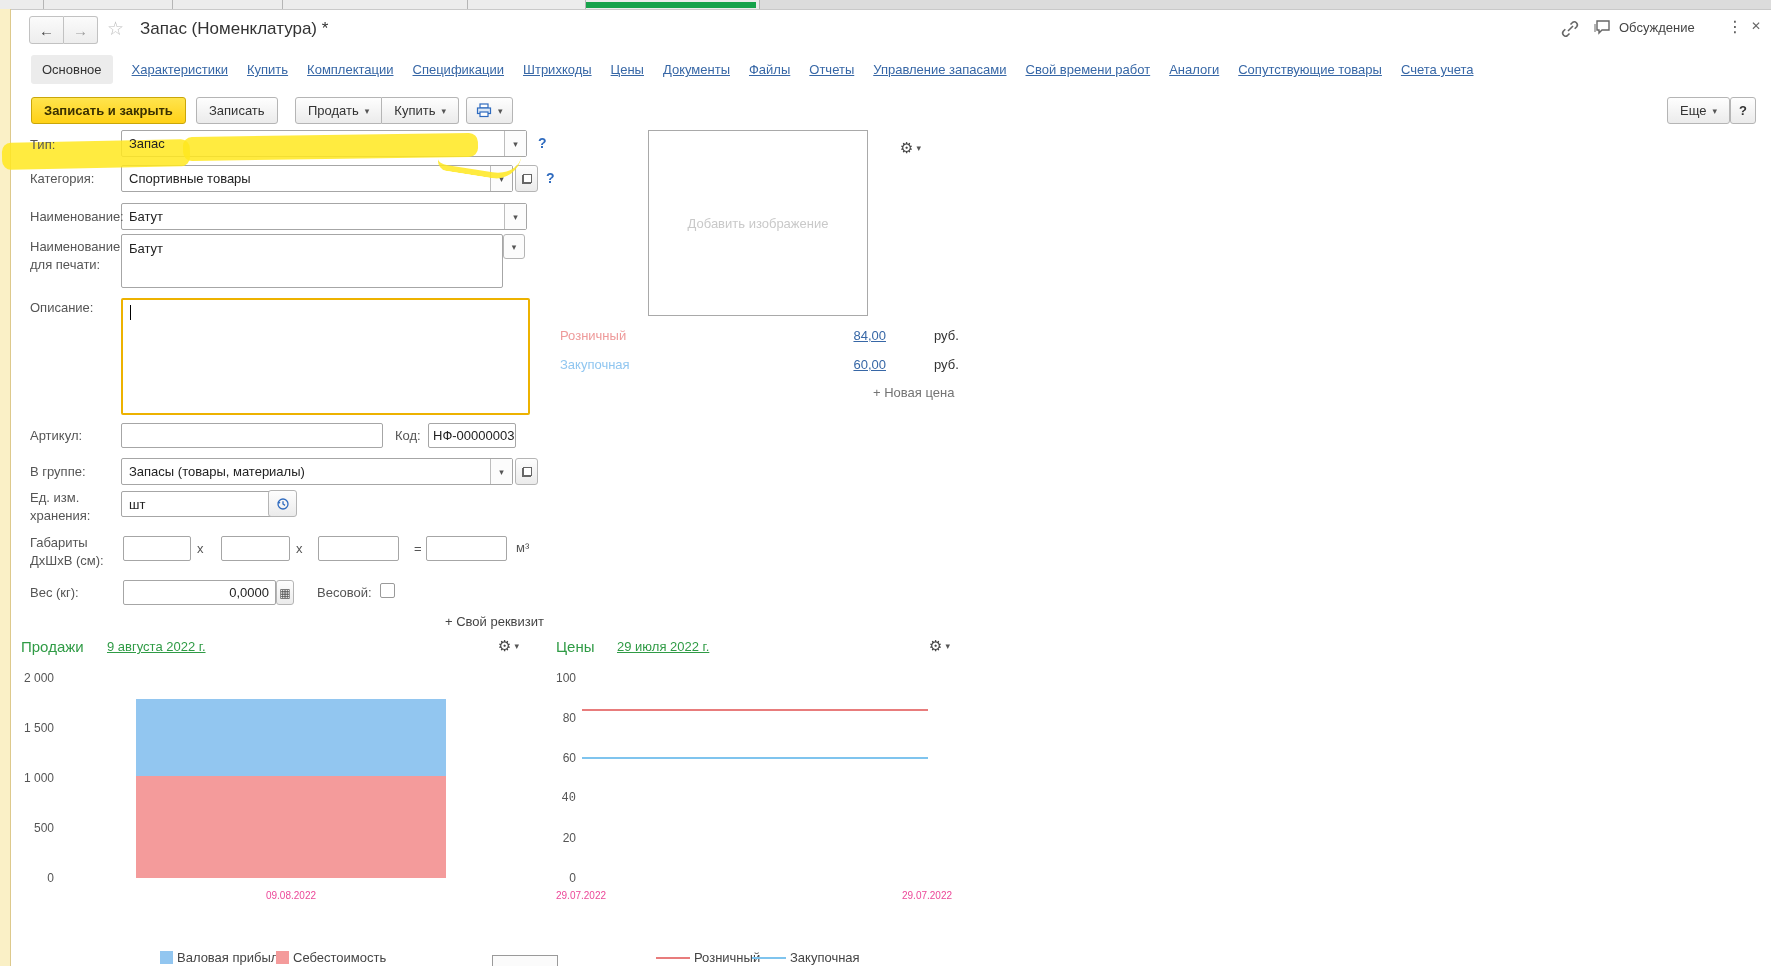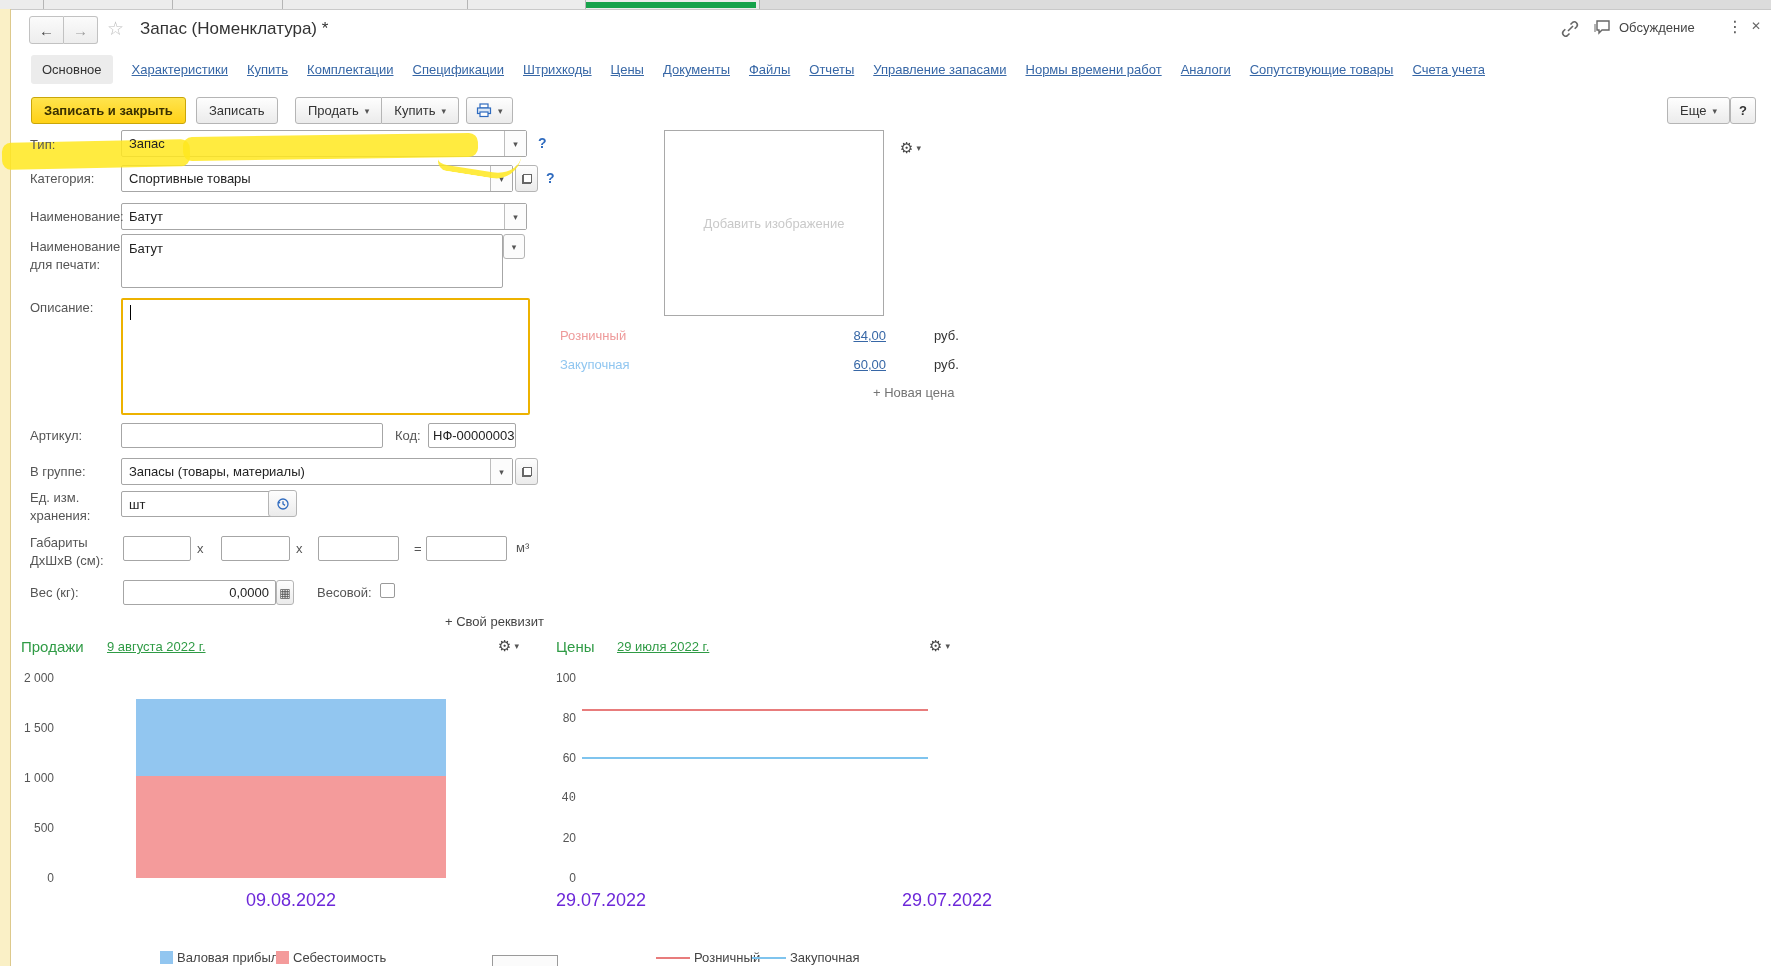--- a/index.html
+++ b/index.html
@@ -54,21 +54,21 @@
   .imgbox{border:1px solid #a9a9a9;display:flex;align-items:center;justify-content:center;color:#c9c9c9;font-size:13px;}
   .gear{font-size:15px;color:#444;display:inline-flex;align-items:center;gap:3px;}
   .pricename-red{color:#ee9a9a;}
   .pricename-blue{color:#90c6f0;}
   .pval{color:#3767a6;text-decoration:underline;}
   .addprice{color:#737373;}
   
   .charttitle{font-size:15px;color:#2f9b45;}
   .chartdate{font-size:13px;color:#2f9b45;text-decoration:underline;}
   .tick{color:#555;font-size:12px;text-align:right;}
-  .xlab{color:#6d28d9;font-size:18px;}
+  .xlab{color:#ec4899;font-size:10px;}
   .legsw{width:13px;height:13px;display:inline-block;}
   .legline{width:34px;height:2px;display:inline-block;vertical-align:middle;}
   .legtxt{font-size:13px;color:#444;text-align:right;}
   svg{display:block;}
 </style>
 </head>
 <body>
 
 <div id="app">
 
@@ -120,21 +120,21 @@
     <span class="tab">Характеристики</span>
     <span class="tab">Купить</span>
     <span class="tab">Комплектации</span>
     <span class="tab">Спецификации</span>
     <span class="tab">Штрихкоды</span>
     <span class="tab">Цены</span>
     <span class="tab">Документы</span>
     <span class="tab">Файлы</span>
     <span class="tab">Отчеты</span>
     <span class="tab">Управление запасами</span>
-    <span class="tab">Нормы времени работ</span>
+    <span class="tab">Свой времени работ</span>
     <span class="tab">Аналоги</span>
     <span class="tab">Сопутствующие товары</span>
     <span class="tab">Счета учета</span>
   </div>
 
   <div class="abs btn yellow" style="left:31px;top:97px;">
     <span>Записать и закрыть</span>
   </div>
   <div class="abs btn" style="left:196px;top:97px;">
     <span>Записать</span>
@@ -262,21 +262,21 @@
     <span class="val" style="margin-left:auto;padding-right:6px;">0,0000</span>
   </div>
   <div class="abs sqbtn" style="left:276px;top:580px;width:18px;height:25px;color:#555;font-size:12px;">
     <span>▦</span>
   </div>
   <div class="abs lbl" style="left:317px;top:585px;">Весовой:</div>
   <div class="abs chk" style="left:380px;top:583px;"></div>
 
   <div class="abs" style="left:445px;top:614px;color:#444;">+ Свой реквизит</div>
 
-  <div class="abs imgbox" style="left:664px;top:130px;width:218px;height:184px;">
+  <div class="abs imgbox" style="left:648px;top:130px;width:218px;height:184px;">
     <span>Добавить изображение</span>
   </div>
   <div class="abs gear" style="left:900px;top:139px;">
     <span>⚙</span>
     <span class="caret">▾</span>
   </div>
 
   <div class="abs pricename-red" style="left:560px;top:328px;">Розничный</div>
   <div class="abs" style="left:820px;top:328px;width:66px;text-align:right;">
     <span class="pval">84,00</span>

